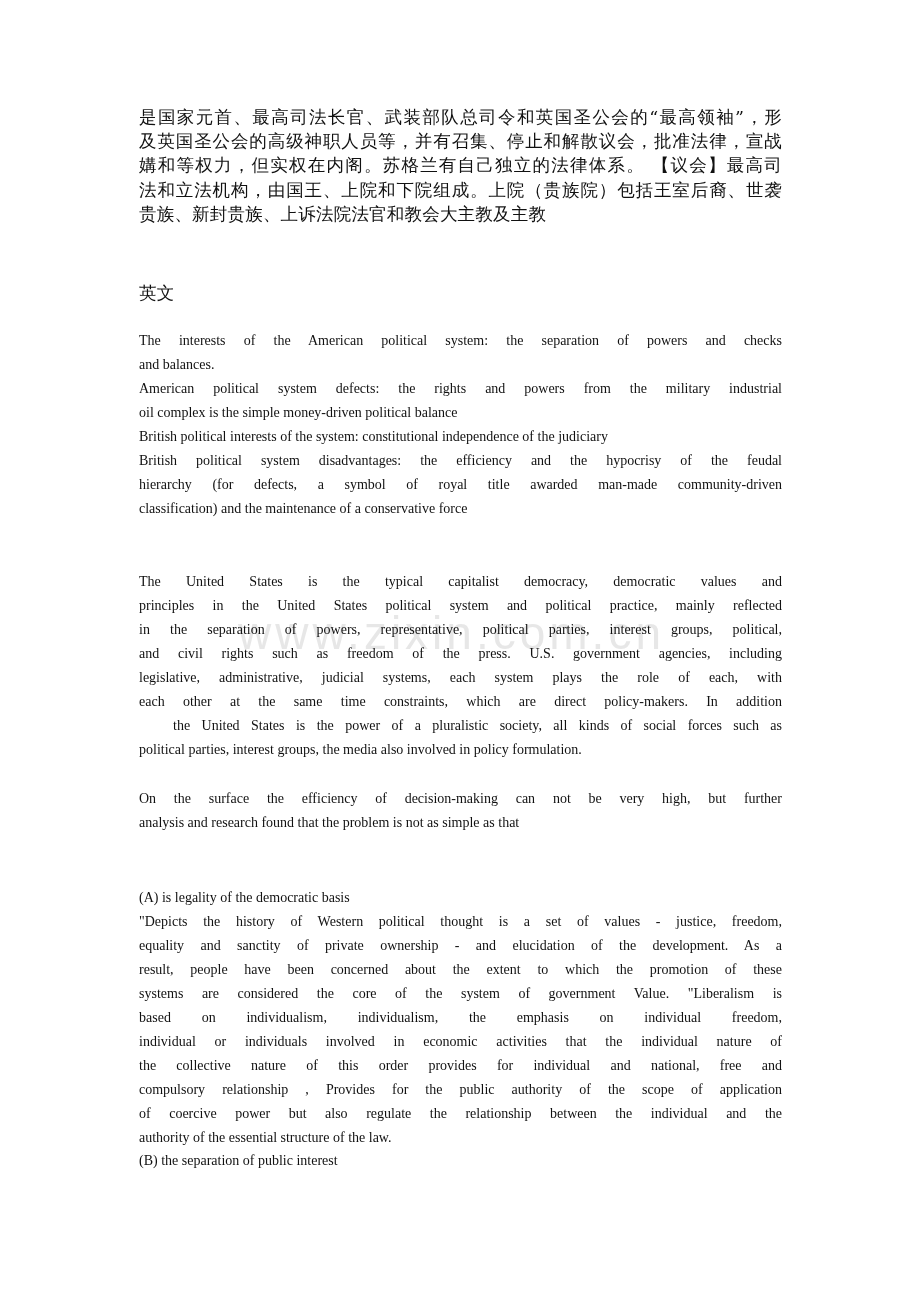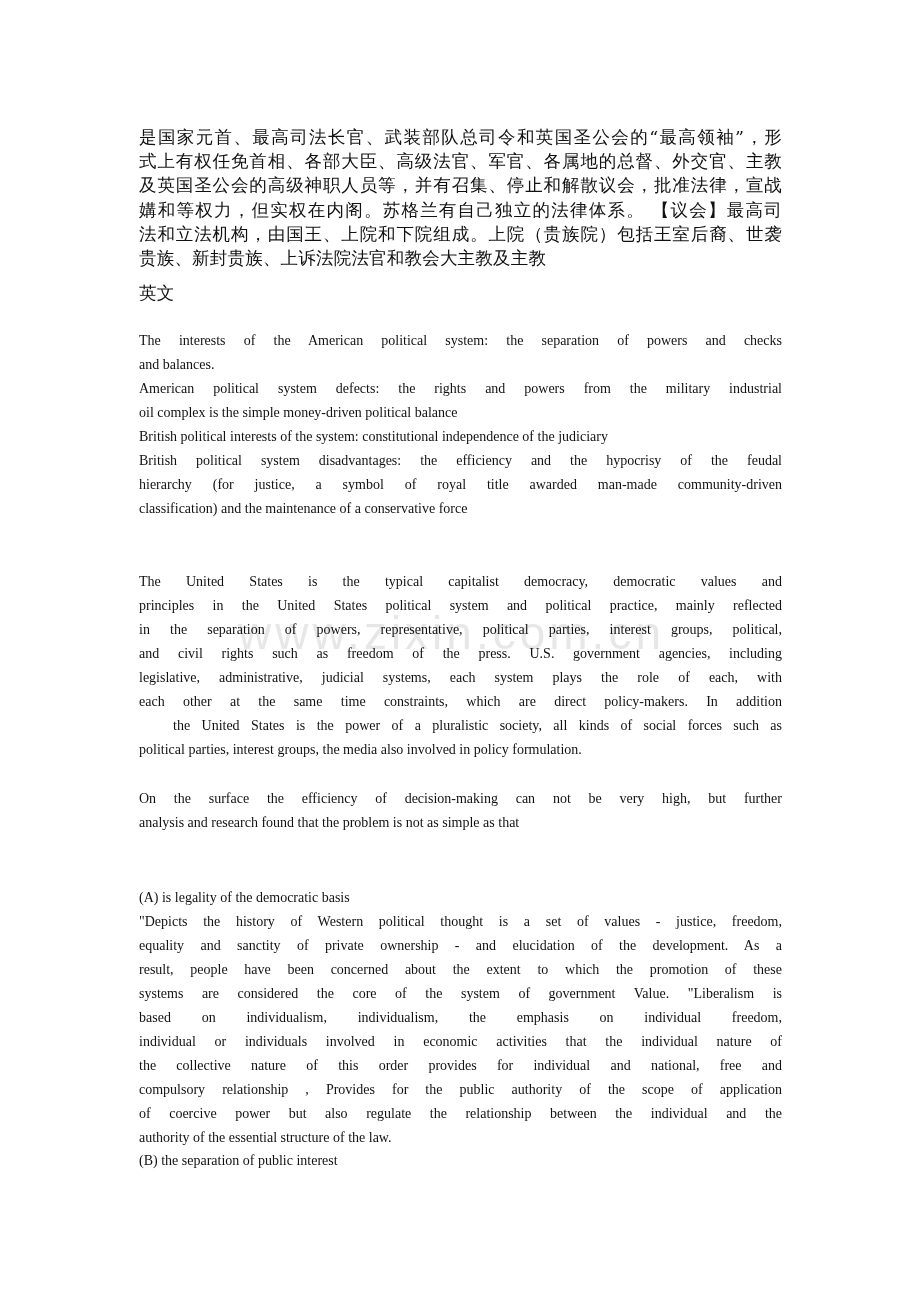--- a/index.html
+++ b/index.html
@@ -59,41 +59,40 @@
     }
     .content { position: relative; z-index: 1; }
   </style>
 </head>
 <body>
 
 <div class="watermark">www.zixin.com.cn</div>
 
 <div class="page content">
 
-  <div class="p cn" style="top:125px;">
+  <div class="p cn" style="top:105px;">
     <span class="line" style="white-space: normal;">是国家元首、最高司法长官、武装部队总司令和英国圣公会的“最高领袖”，形</span>
-    <span class="line" style="white-space: normal;">式上有权任免首相、各部大臣、高级法官、军官、各属地的总督、外交官、主教</span>
     <span class="line" style="white-space: normal;">及英国圣公会的高级神职人员等，并有召集、停止和解散议会，批准法律，宣战</span>
     <span class="line" style="white-space: normal;">媾和等权力，但实权在内阁。苏格兰有自己独立的法律体系。 【议会】最高司</span>
     <span class="line" style="white-space: normal;">法和立法机构，由国王、上院和下院组成。上院（贵族院）包括王室后裔、世袭</span>
     <span class="line last">贵族、新封贵族、上诉法院法官和教会大主教及主教</span>
   </div>
 
   <div class="p cn" style="top:281px;">
     <span class="line last">英文</span>
   </div>
 
   <div class="p" style="top:329px;">
     <span class="line" style="white-space: normal;">The interests of the American political system: the separation of powers and checks</span>
     <span class="line last">and balances.</span>
     <span class="line" style="white-space: normal;">American political system defects: the rights and powers from the military industrial</span>
     <span class="line last">oil complex is the simple money-driven political balance</span>
     <span class="line last">British political interests of the system: constitutional independence of the judiciary</span>
     <span class="line" style="white-space: normal;">British political system disadvantages: the efficiency and the hypocrisy of the feudal</span>
-    <span class="line" style="white-space: normal;">hierarchy (for justice, a symbol of royal title awarded man-made community-driven</span>
+    <span class="line" style="white-space: normal;">hierarchy (for defects, a symbol of royal title awarded man-made community-driven</span>
     <span class="line last">classification) and the maintenance of a conservative force</span>
   </div>
 
   <div class="p" style="top:570px;">
     <span class="line" style="white-space: normal;">The United States is the typical capitalist democracy, democratic values and</span>
     <span class="line" style="white-space: normal;">principles in the United States political system and political practice, mainly reflected</span>
     <span class="line" style="white-space: normal;">in the separation of powers, representative, political parties, interest groups, political,</span>
     <span class="line" style="white-space: normal;">and civil rights such as freedom of the press. U.S. government agencies, including</span>
     <span class="line" style="white-space: normal;">legislative, administrative, judicial systems, each system plays the role of each, with</span>
     <span class="line" style="white-space: normal;">each other at the same time constraints, which are direct policy-makers. In addition</span>

